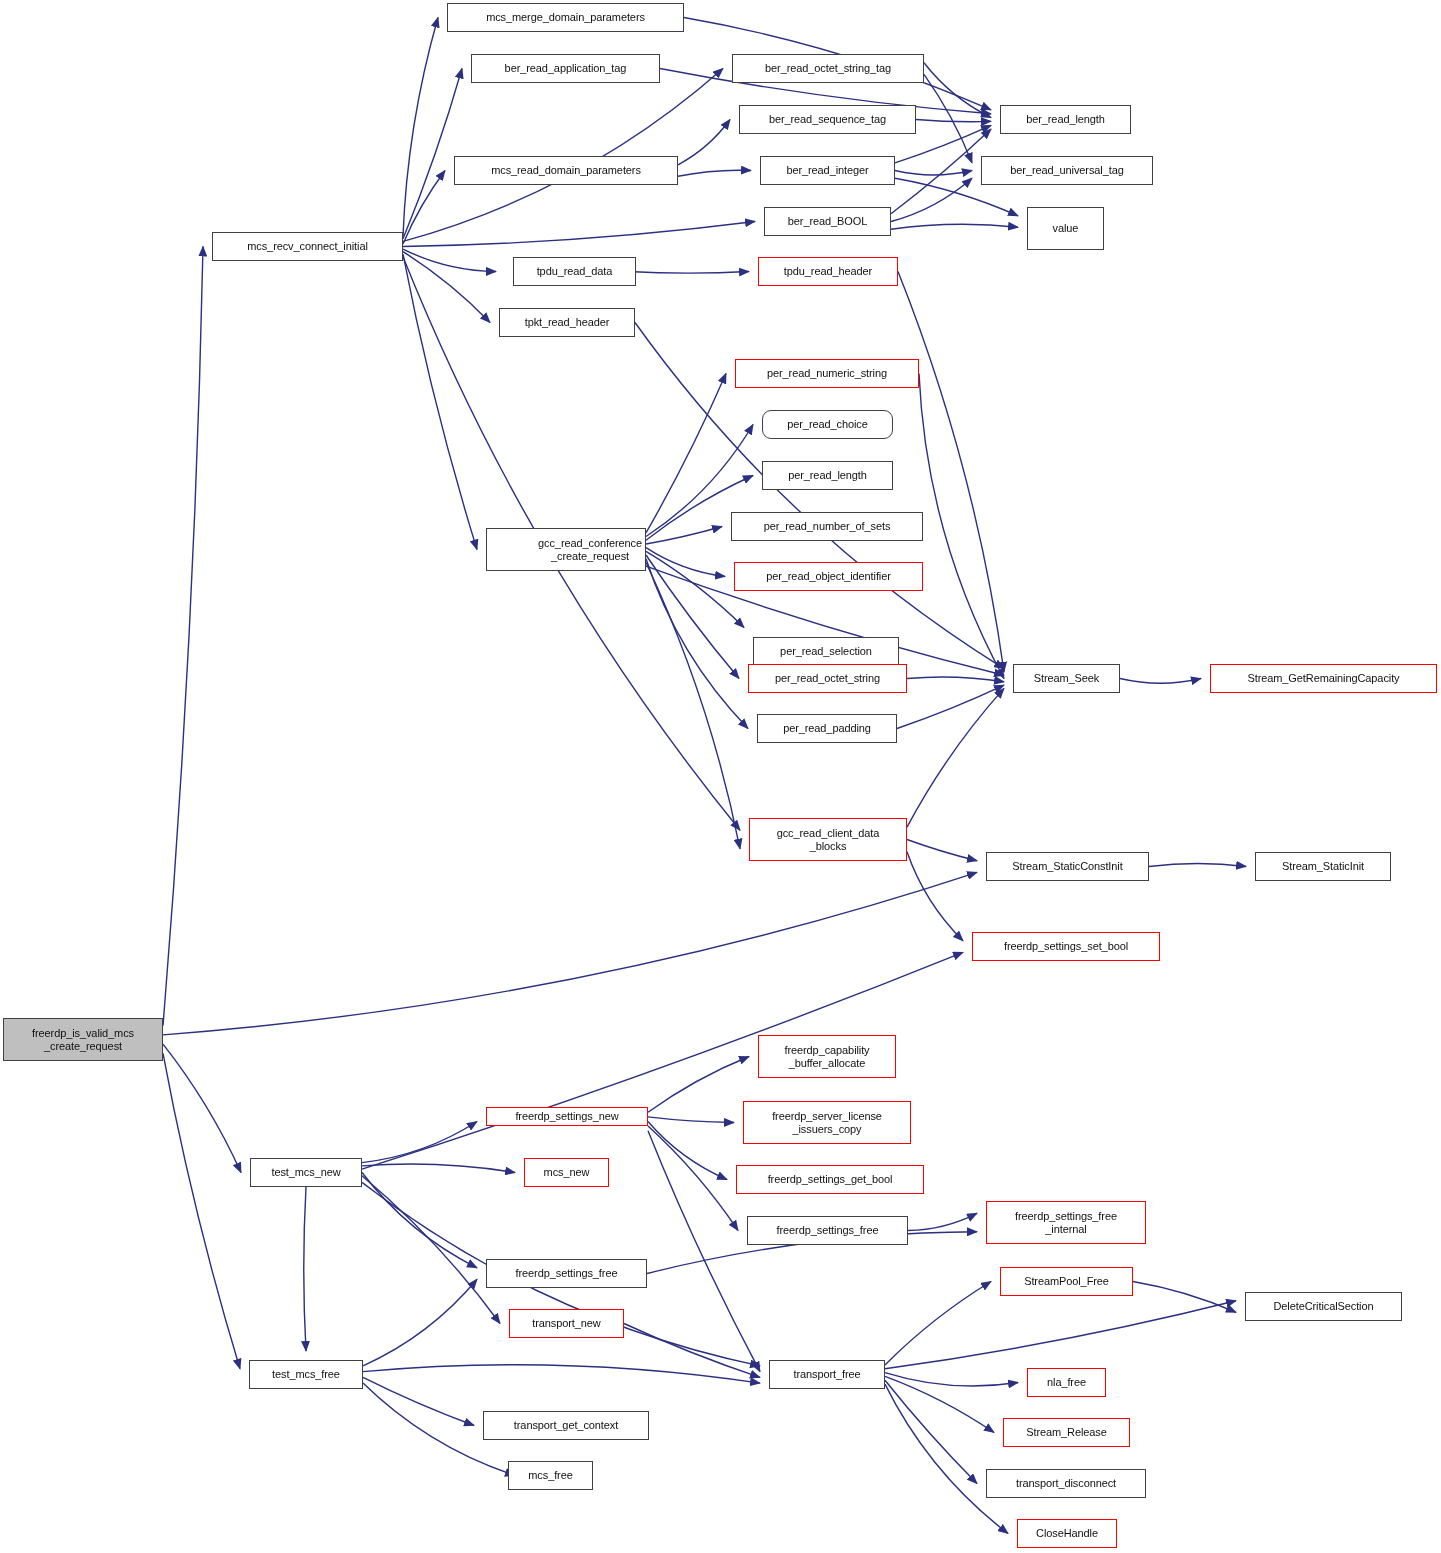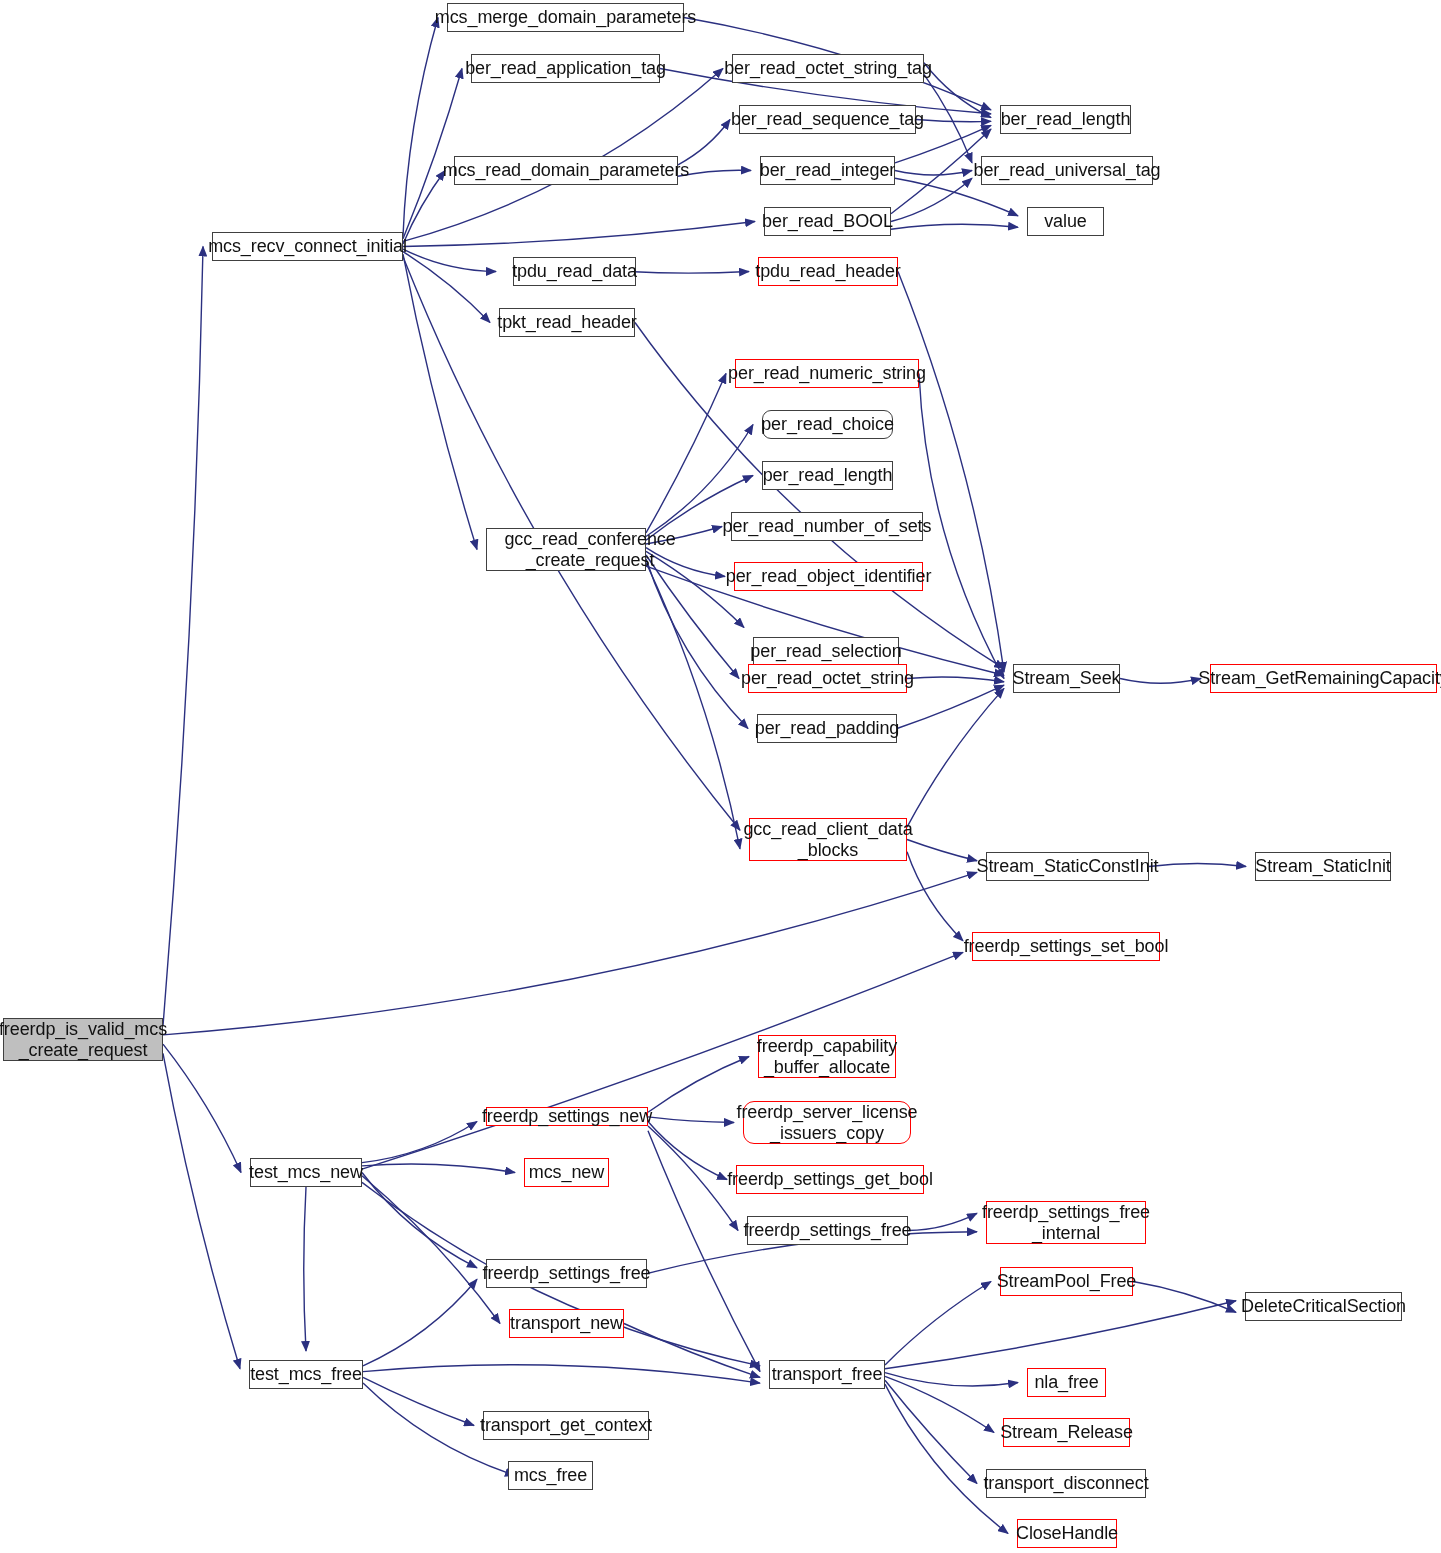--- a/index.html
+++ b/index.html
@@ -1,20 +1,20 @@
 <!DOCTYPE html>
 <html><head>
 <meta charset="utf-8">
 <style>
   html,body{margin:0;padding:0;background:#ffffff;}
   body{font-family:"Liberation Sans","DejaVu Sans",sans-serif;}
   #graph-root{position:relative;width:1441px;height:1553px;background:#fff;overflow:hidden;}
   svg#edges{position:absolute;left:0;top:0;width:1441px;height:1553px;}
   .node{position:absolute;box-sizing:border-box;display:flex;align-items:center;justify-content:center;
-        background:#ffffff;border:1px solid #000000;font-size:18px;color:#111111;
+        background:#ffffff;border:1px solid #000000;font-size:11px;color:#111111;
         line-height:1.12;text-align:center;white-space:pre;letter-spacing:-0.1px;}
   .node.red{border-color:#ff0000;}
   .node.gray{background:#bfbfbf;border-color:#404040;}
   .node.dk{border-color:#404040;}
   .node span{display:block;}
 </style>
 </head>
 <body>
 
 <div id="graph-root">
@@ -103,21 +103,21 @@
   <div id="node-layer">
       <div class="node dk" style="left: 447px; top: 3px; width: 237px; height: 29px;"><span>mcs_merge_domain_parameters</span></div>
       <div class="node dk" style="left: 471px; top: 54px; width: 189px; height: 29px;"><span>ber_read_application_tag</span></div>
       <div class="node dk" style="left: 732px; top: 54px; width: 192px; height: 29px;"><span>ber_read_octet_string_tag</span></div>
       <div class="node dk" style="left: 739px; top: 105px; width: 177px; height: 29px;"><span>ber_read_sequence_tag</span></div>
       <div class="node dk" style="left: 1000px; top: 105px; width: 131px; height: 29px;"><span>ber_read_length</span></div>
       <div class="node dk" style="left: 454px; top: 156px; width: 224px; height: 29px;"><span>mcs_read_domain_parameters</span></div>
       <div class="node dk" style="left: 760px; top: 156px; width: 135px; height: 29px;"><span>ber_read_integer</span></div>
       <div class="node dk" style="left: 981px; top: 156px; width: 172px; height: 29px;"><span>ber_read_universal_tag</span></div>
       <div class="node dk" style="left: 764px; top: 207px; width: 127px; height: 29px;"><span>ber_read_BOOL</span></div>
-      <div class="node dk" style="left: 1027px; top: 207px; width: 77px; height: 29px;"><span>value</span></div>
+      <div class="node dk" style="left: 1027px; top: 207px; width: 77px; height: 43px;"><span>value</span></div>
       <div class="node dk" style="left: 212px; top: 232px; width: 191px; height: 29px;"><span>mcs_recv_connect_initial</span></div>
       <div class="node dk" style="left: 505px; top: 257px; width: 123px; height: 29px; margin-left: 8px;"><span>tpdu_read_data</span></div>
       <div class="node red" style="left: 758px; top: 257px; width: 140px; height: 29px;"><span>tpdu_read_header</span></div>
       <div class="node dk" style="left: 499px; top: 308px; width: 136px; height: 29px;"><span>tpkt_read_header</span></div>
       <div class="node red" style="left: 735px; top: 359px; width: 184px; height: 29px;"><span>per_read_numeric_string</span></div>
       <div class="node dk" style="left: 762px; top: 410px; width: 131px; height: 29px; border-radius: 9px;"><span>per_read_choice</span></div>
       <div class="node dk" style="left: 762px; top: 461px; width: 131px; height: 29px;"><span>per_read_length</span></div>
       <div class="node dk" style="left: 731px; top: 512px; width: 192px; height: 29px;"><span>per_read_number_of_sets</span></div>
       <div class="node red" style="left: 734px; top: 562px; width: 189px; height: 29px;"><span>per_read_object_identifier</span></div>
       <div class="node dk" style="left: 486px; top: 528px; width: 160px; height: 43px; padding-left: 48px;"><span>gcc_read_conference
@@ -129,21 +129,21 @@
       <div class="node dk" style="left: 757px; top: 714px; width: 140px; height: 29px;"><span>per_read_padding</span></div>
       <div class="node red" style="left: 749px; top: 818px; width: 158px; height: 43px;"><span>gcc_read_client_data
 _blocks</span></div>
       <div class="node dk" style="left: 986px; top: 852px; width: 163px; height: 29px;"><span>Stream_StaticConstInit</span></div>
       <div class="node dk" style="left: 1255px; top: 852px; width: 136px; height: 29px;"><span>Stream_StaticInit</span></div>
       <div class="node red" style="left: 972px; top: 932px; width: 188px; height: 29px;"><span>freerdp_settings_set_bool</span></div>
       <div class="node gray" style="left: 3px; top: 1018px; width: 160px; height: 43px;"><span>freerdp_is_valid_mcs
 _create_request</span></div>
       <div class="node red" style="left: 758px; top: 1035px; width: 138px; height: 43px;"><span>freerdp_capability
 _buffer_allocate</span></div>
-      <div class="node red" style="left: 743px; top: 1101px; width: 168px; height: 43px; border-radius: 11px;"><span>freerdp_server_license
+      <div class="node red" style="left: 743px; top: 1101px; width: 168px; height: 43px;"><span>freerdp_server_license
 _issuers_copy</span></div>
       <div class="node red" style="left: 486px; top: 1107px; width: 162px; height: 19px;"><span>freerdp_settings_new</span></div>
       <div class="node dk" style="left: 250px; top: 1158px; width: 112px; height: 29px;"><span>test_mcs_new</span></div>
       <div class="node red" style="left: 524px; top: 1158px; width: 85px; height: 29px;"><span>mcs_new</span></div>
       <div class="node red" style="left: 736px; top: 1165px; width: 188px; height: 29px;"><span>freerdp_settings_get_bool</span></div>
       <div class="node dk" style="left: 747px; top: 1216px; width: 161px; height: 29px;"><span>freerdp_settings_free</span></div>
       <div class="node red" style="left: 986px; top: 1201px; width: 160px; height: 43px;"><span>freerdp_settings_free
 _internal</span></div>
       <div class="node dk" style="left: 486px; top: 1259px; width: 161px; height: 29px;"><span>freerdp_settings_free</span></div>
       <div class="node red" style="left: 1000px; top: 1267px; width: 133px; height: 29px;"><span>StreamPool_Free</span></div>

